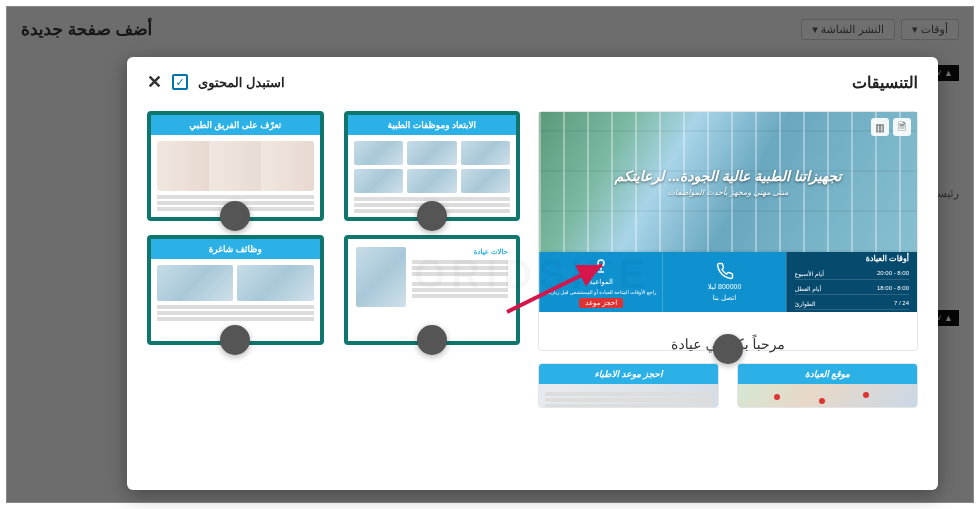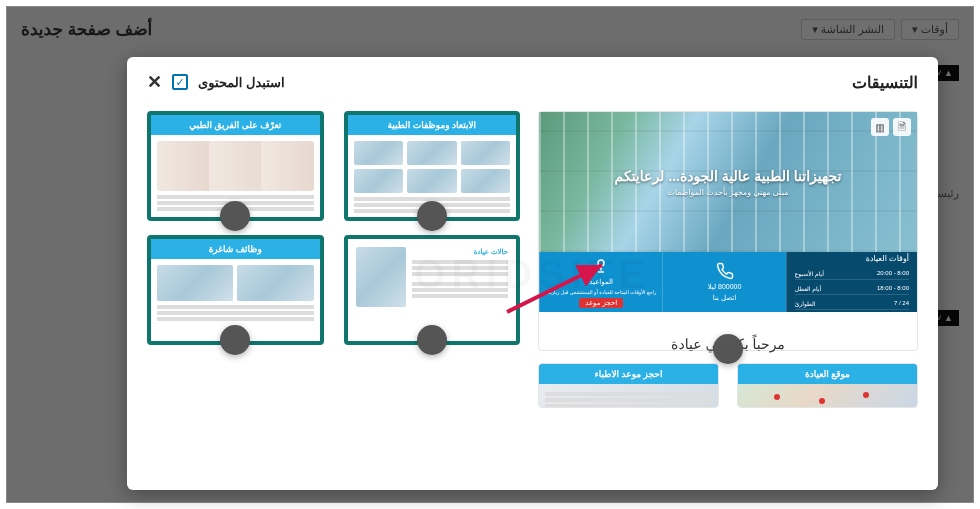--- a/index.html
+++ b/index.html
@@ -135,21 +135,21 @@
   align-items:center;
   justify-content:center;
 }
 .hero-img::before {
   content:"";
   position:absolute; inset:0;
   background:
     repeating-linear-gradient(90deg, rgba(255,255,255,0.35) 0 2px, transparent 2px 24px),
     repeating-linear-gradient(0deg, rgba(0,0,0,0.05) 0 2px, transparent 2px 40px);
 }
-.hero-text { position:relative; text-align:center; color:#fff; }
+.hero-text { position:relative; text-align:center; color:#fff;font-style:italic; }
 .hero-text h3 { font-size:14px; font-weight:600; text-shadow:0 1px 3px rgba(0,0,0,0.5); margin-bottom:4px; }
 .hero-text p { font-size:8px; text-shadow:0 1px 2px rgba(0,0,0,0.5); }
 .hero-icons {
   position:absolute; top:6px; right:6px; display:flex; gap:4px;
 }
 .hero-icons span {
   width:18px; height:18px; background:rgba(255,255,255,0.9);
   border-radius:3px; display:flex; align-items:center; justify-content:center;
   font-size:10px; color:#444;
 }
@@ -159,33 +159,33 @@
 }
 .info-box {
   flex:1; background:#0f91d0; color:#fff;
   display:flex; flex-direction:column; align-items:center; justify-content:center;
   font-size:7px; gap:3px; border-left:1px solid rgba(255,255,255,0.2);
   padding:4px;
 }
 .info-box svg { width:18px; height:18px; stroke:#fff; fill:none; stroke-width:2; }
 .info-box.dark { background:#064a6e; align-items:stretch; text-align:right; padding:6px 8px; }
 .info-box.dark .row { display:flex; justify-content:space-between; font-size:6px; border-bottom:1px solid rgba(255,255,255,0.15); padding:2px 0; }
-.info-box.dark .hdr { font-size:8px; font-weight:400; margin-bottom:2px; }
+.info-box.dark .hdr { font-size:8px; font-weight:700; margin-bottom:2px; }
 .hero-welcome { text-align:center; padding:24px 0; font-size:14px; color:#333; font-weight:500; }
 .arrow {
   position:absolute;
   top: 200px;
   left: 370px;
   width: 120px;
   height: 60px;
   z-index:5;
   pointer-events:none;
 }
 .bottom-row { display:flex; gap:18px; }
-.small-card { flex:1; border:1px solid #e5e5e5; border-radius:4px; overflow:hidden; height:45px; }
+.small-card { flex:1; border:1px solid #e5e5e5; border-radius:4px; overflow:hidden; height:45px;font-style:italic; }
 .small-card .card-header { font-size:9px; padding:5px; }
 .small-card .body { height:28px; background:linear-gradient(135deg,#e8ecf0,#d4dce4); }
 .small-card .body.map { background:linear-gradient(135deg,#d4e8d4 0%, #e8d8c8 40%, #c8d8e8 100%); position:relative; }
 .map-pin { position:absolute; width:6px; height:6px; border-radius:50%; background:#d33; }
 .txt-lines::before {
   content:""; display:block; height:4px; background:#ddd; margin:2px 0;
   box-shadow: 0 6px 0 #ddd, 0 12px 0 #ddd;
 }
 .people-ph {
   height:50px;

